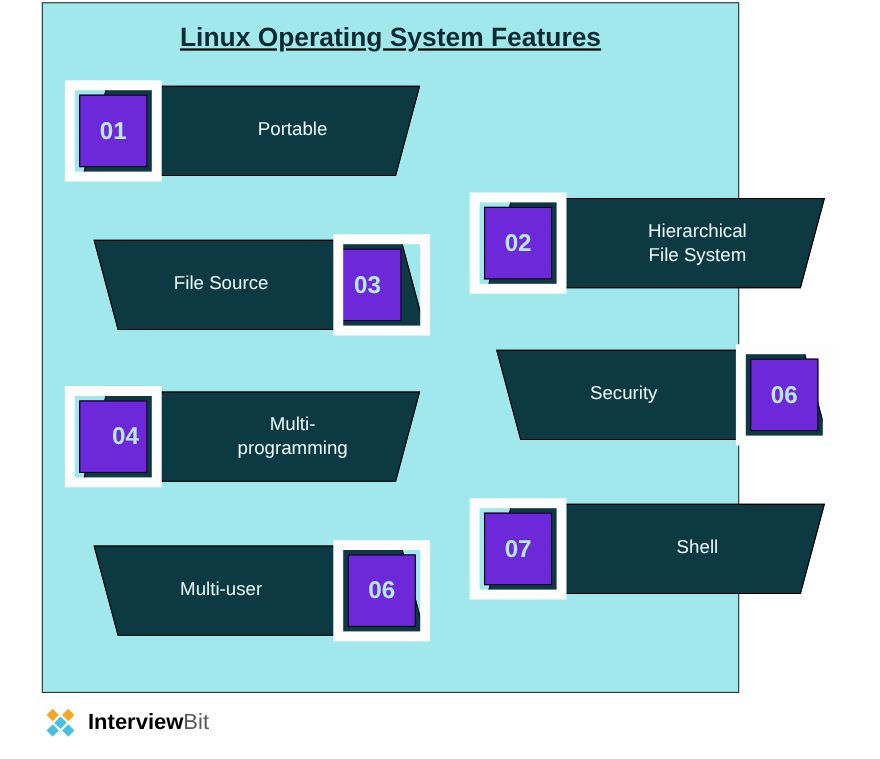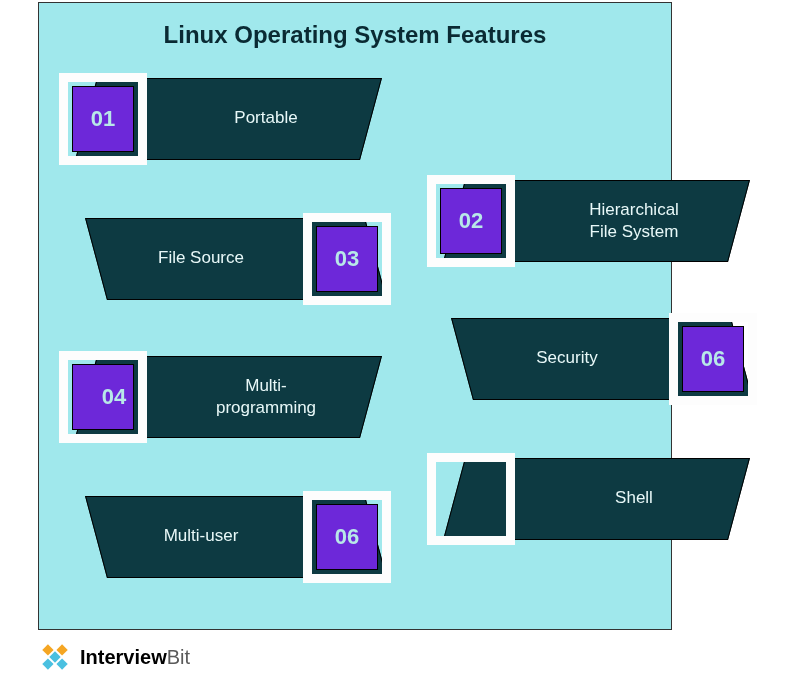--- a/index.html
+++ b/index.html
@@ -11,20 +11,21 @@
     position: relative;
   }
   .canvas {
     position: absolute;
     left: 38px;
     top: 2px;
     width: 634px;
     height: 628px;
     background: #a0e8ec;
     border: 1px solid #333;
+    text-decoration: underline;
   }
   .title {
     text-align: center;
     font-size: 24px;
     font-weight: bold;
     color: #0a2a33;
     margin-top: 18px;
   }
   .item {
     position: absolute;
@@ -76,21 +77,21 @@
   
   #i1 { left: 12px; top: 70px; width: 340px; }
   #i1 .bar1 { left: 35px; width: 285px; transform: skewX(-15deg); }
   #i1 .box-outer { left: 8px; }
   #i1 .box-inner { left: 21px; }
   #i1 .label { left: 140px; top: 34px; width: 150px; }
   
   #i3 { left: 32px; top: 210px; width: 330px; }
   #i3 .bar1 { left: 25px; width: 280px; transform: skewX(15deg); }
   #i3 .box-outer { left: 232px; }
-  #i3 .box-inner { left: 245px; }
+  #i3 .box-inner { left: 232px; }
   #i3 .label { left: 50px; top: 34px; width: 160px; }
   
   #i4 { left: 12px; top: 348px; width: 340px; }
   #i4 .bar1 { left: 35px; width: 285px; transform: skewX(-15deg); }
   #i4 .box-outer { left: 8px; }
   #i4 .box-inner { left: 21px; padding-left: 22px; }
   #i4 .label { left: 130px; top: 24px; width: 170px; }
   
   #i6 { left: 32px; top: 488px; width: 330px; }
   #i6 .bar1 { left: 25px; width: 280px; transform: skewX(15deg); }
@@ -177,20 +178,21 @@
 
   <div id="i5" class="item">
     <div class="bar1"></div>
     <div class="box-inner">06</div>
     <div class="box-outer"></div>
     <div class="label">Security</div>
   </div>
 
   <div id="i7" class="item">
     <div class="bar1"></div>
+    <div class="box-inner">07</div>
     <div class="box-outer"></div>
     <div class="label">Shell</div>
   </div>
 </div>
 
 <div class="footer">
   <div class="footer-logo">
     <svg viewBox="0 0 34 34" width="34" height="34">
       <g transform="rotate(45 17 17)">
         <rect x="13" y="3" width="8" height="8" fill="#f5a623"></rect>

